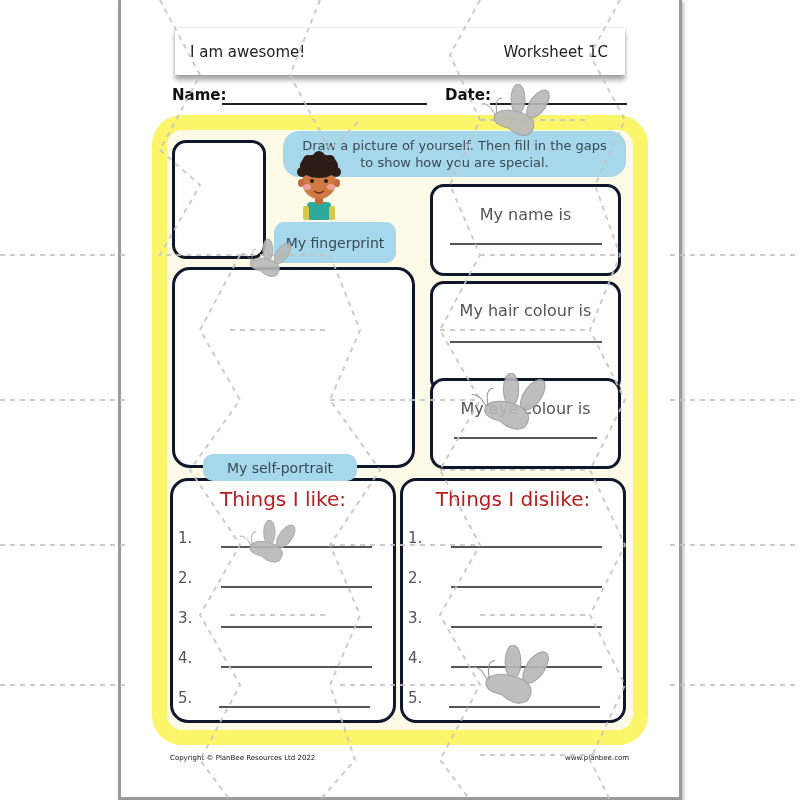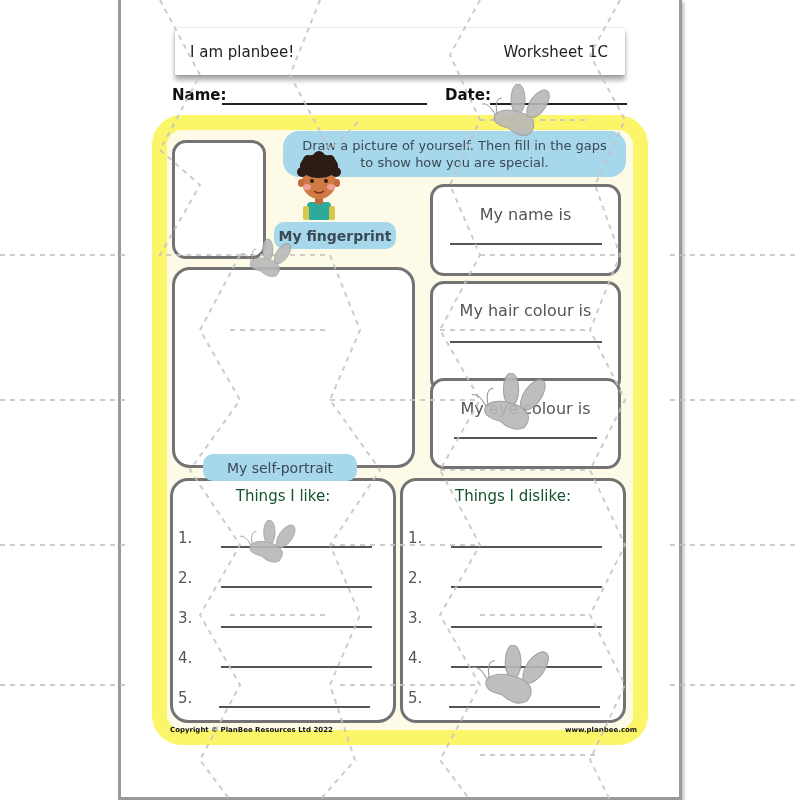--- a/index.html
+++ b/index.html
@@ -37,58 +37,58 @@
 
   .yellow-frame {
     position: absolute; left: 152px; top: 115px; width: 496px; height: 630px;
     border: 15px solid #fbf56a; border-radius: 30px;
     background: #fdfbe8;
     z-index: 2;
   }
 
   .box {
     position: absolute; background: #ffffff;
-    border: 3px solid #737373; border-radius: 14px;
+    border: 3px solid #0f172a; border-radius: 14px;
     z-index: 3;
   }
 
   .pill {
     position: absolute; background: #a6d7ea; border-radius: 10px;
     color: #3a4a55; font-size: 14px; text-align: center; z-index: 4;
     display: flex; align-items: center; justify-content: center;
   }
 
   .instruction {
     left: 283px; top: 131px; width: 343px; height: 46px;
     font-size: 13px; line-height: 17px; border-radius: 16px;
   }
 
   .info-label { position: absolute; left: 0; right: 0; text-align: center; font-size: 16px; color: #555; }
   .info-line { position: absolute; height: 2px; background: #555; }
 
-  .list-title { position: absolute; left: 0; right: 0; top: 6px; text-align: center; font-size: 15px; color: #14532d; }
+  .list-title { position: absolute; left: 0; right: 0; top: 6px; text-align: center; font-size: 20px; color: #b91c1c; }
   .list-num { position: absolute; font-size: 15px; color: #555; }
   .list-line { position: absolute; height: 2px; background: #555; }
 
   .footer-left, .footer-right {
-    position: absolute; top: 726px; font-size: 7px; font-weight: bold; color: #111; z-index: 5;
+    position: absolute; top: 754px; font-size: 7px; font-weight: normal; color: #111; z-index: 5;
   }
   .footer-left { left: 170px; }
   .footer-right { left: 565px; }
 
   .fly { position: absolute; z-index: 25; }
   .boy { position: absolute; left: 293px; top: 150px; width: 52px; height: 70px; z-index: 6; }
 </style>
 </head>
 <body>
 
 <div class="sheet"></div>
 
 <div class="header-box">
-  <span>I am planbee!</span>
+  <span>I am awesome!</span>
   <span>Worksheet 1C</span>
 </div>
 
 <div class="name-row">
   <span class="lbl" style="left:0;">Name:</span>
   <div class="line" style="left:50px;width:205px;"></div>
   <span class="lbl" style="left:273px;">Date:</span>
   <div class="line" style="left:318px;width:137px;"></div>
 </div>
 
@@ -114,21 +114,21 @@
   <ellipse cx="8" cy="33" rx="3" ry="4" fill="#c26a3c"></ellipse>
   <ellipse cx="44" cy="33" rx="3" ry="4" fill="#c26a3c"></ellipse>
   <circle cx="19" cy="31" r="2" fill="#2b1d16"></circle>
   <circle cx="33" cy="31" r="2" fill="#2b1d16"></circle>
   <ellipse cx="14" cy="37" rx="4" ry="3" fill="#f2a3a0" opacity="0.9"></ellipse>
   <ellipse cx="38" cy="37" rx="4" ry="3" fill="#f2a3a0" opacity="0.9"></ellipse>
   <path d="M21 41 Q26 45 31 41" stroke="#7a2f1a" stroke-width="1.5" fill="none"></path>
 </svg>
 
 <div class="box" style="left:172px;top:140px;width:94px;height:119px;"></div>
-<div class="pill" style="left:274px;top:222px;width:122px;height:27px;font-weight:bold;">My fingerprint</div>
+<div class="pill" style="left:274px;top:222px;width:122px;height:41px;">My fingerprint</div>
 
 <div class="box" style="left:172px;top:267px;width:243px;height:201px;border-radius:18px;"></div>
 <div class="pill" style="left:203px;top:430px;width:154px;height:27px;margin-top:24px;">My self-portrait</div>
 
 <div class="box" style="left:430px;top:184px;width:191px;height:92px;">
   <div class="info-label" style="top:18px;">My name is</div>
   <div class="info-line" style="left:17px;width:152px;top:56px;"></div>
 </div>
 <div class="box" style="left:430px;top:281px;width:191px;height:112px;">
   <div class="info-label" style="top:17px;">My hair colour is</div>

